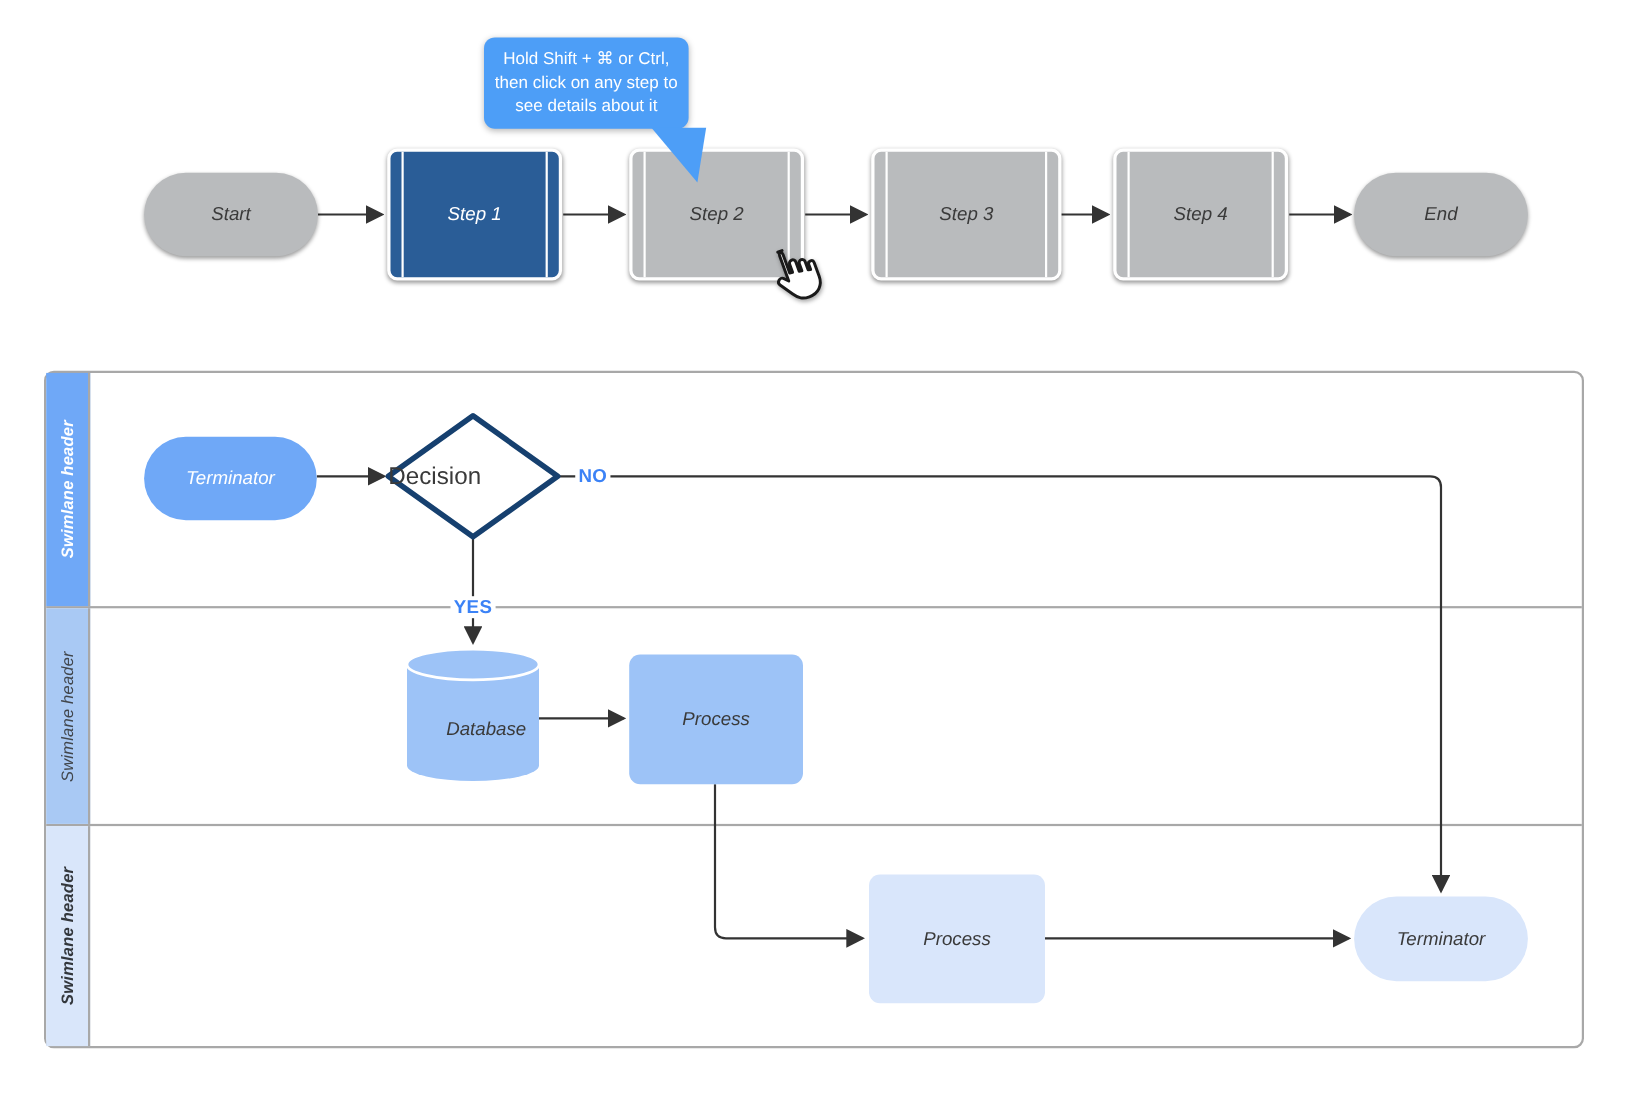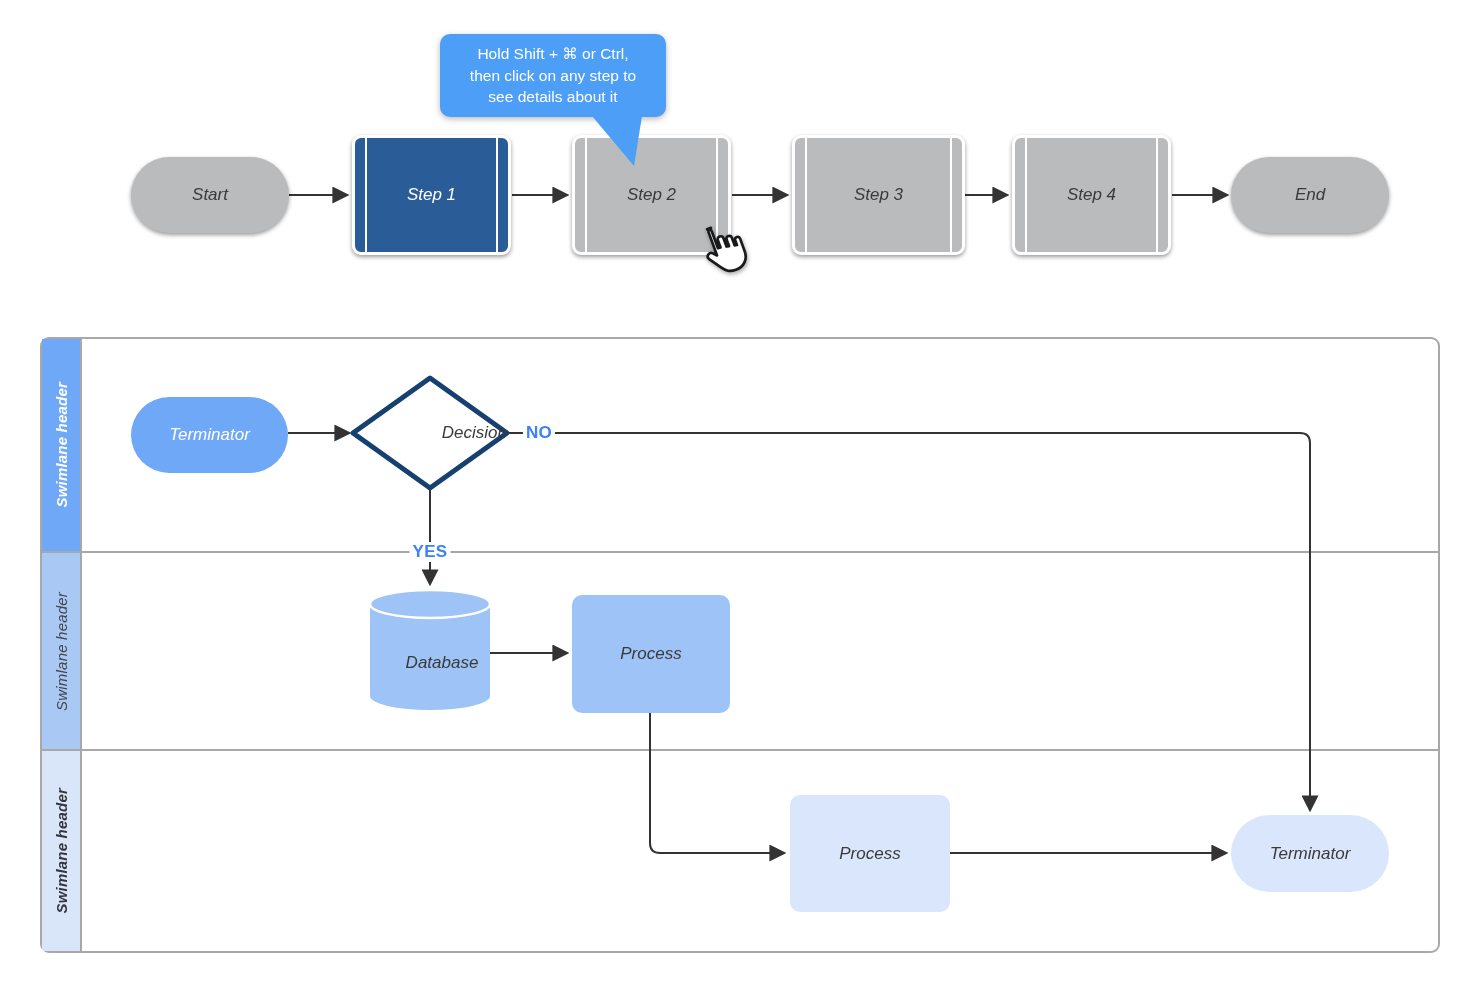--- a/index.html
+++ b/index.html
@@ -32,29 +32,29 @@
   .pill { border-radius:40px; background:#b9bbbd; }
   .toprow { box-shadow:0 2px 4px rgba(0,0,0,.4); }
   .predef { background:#b9bbbd; border:3px solid #ffffff; border-radius:9px; }
   .predef .vbar { position:absolute; top:0; bottom:0; width:2px; background:#ffffff; }
   .vbar.l { left:10px; } .vbar.r { right:10px; }
   .step-active { background:#2a5d97; color:#ffffff;align-items:center; }
   .proc { border-radius:10px; }
   .fill-mid { background:#9dc3f7; }
   .fill-light { background:#d9e6fb; }
   .white-text { color:#ffffff; }
-  .decision-label { position:absolute; z-index:3; display:flex; align-items:center; justify-content:flex-end;
-    font-style:italic; font-size:17px; color:#3a3a3a; }
+  .decision-label { position:absolute; z-index:3; display:flex; align-items:center; justify-content:flex-start;
+    font-size:22px; color:#3a3a3a; }
   .edge-label { position:absolute; z-index:4; transform:translate(-50%,-50%);
     background:#ffffff; padding:0 3px; font-size:17px; font-weight:700; color:#3b82f6; letter-spacing:.3px; }
   .db-label { position:absolute; z-index:4; transform:translate(-50%,-50%);
     font-style:italic; font-size:17px; color:#3a3a3a; }
 
   
-  .tooltip { position:absolute; left:440px; top:34px; width:226px; z-index:5;
+  .tooltip { position:absolute; left:440px; top:34px; width:186px; z-index:5;
     background:#4d9ef7; color:#ffffff; border-radius:10px; padding:9px 6px;
     font-size:15.5px; line-height:1.4; text-align:center; white-space:pre-line;
     box-shadow:0 2px 6px rgba(0,0,0,.28); }
   .tooltip-tail { position:absolute; z-index:5; }
 
   
   .hand { position:absolute; left:686px; top:220px; z-index:6;
     filter:drop-shadow(1px 2px 2px rgba(0,0,0,.35)); }
 </style>
 </head>

